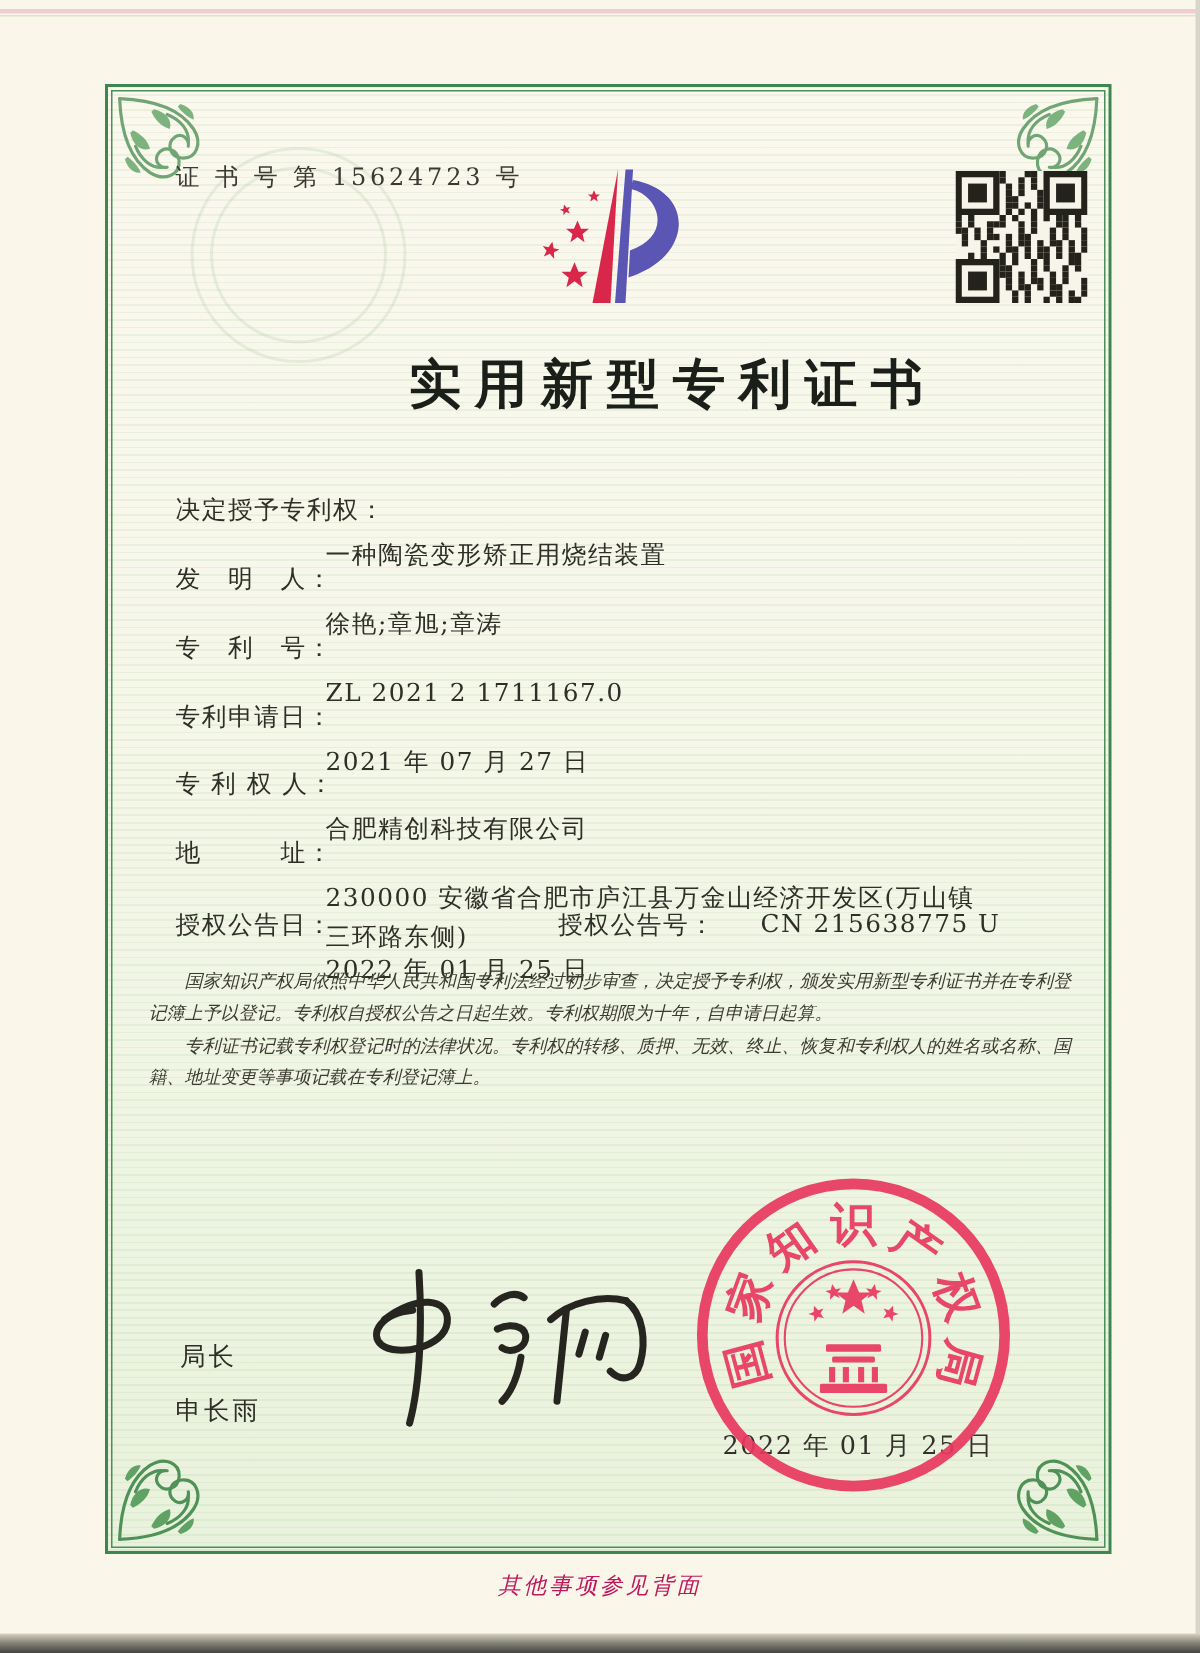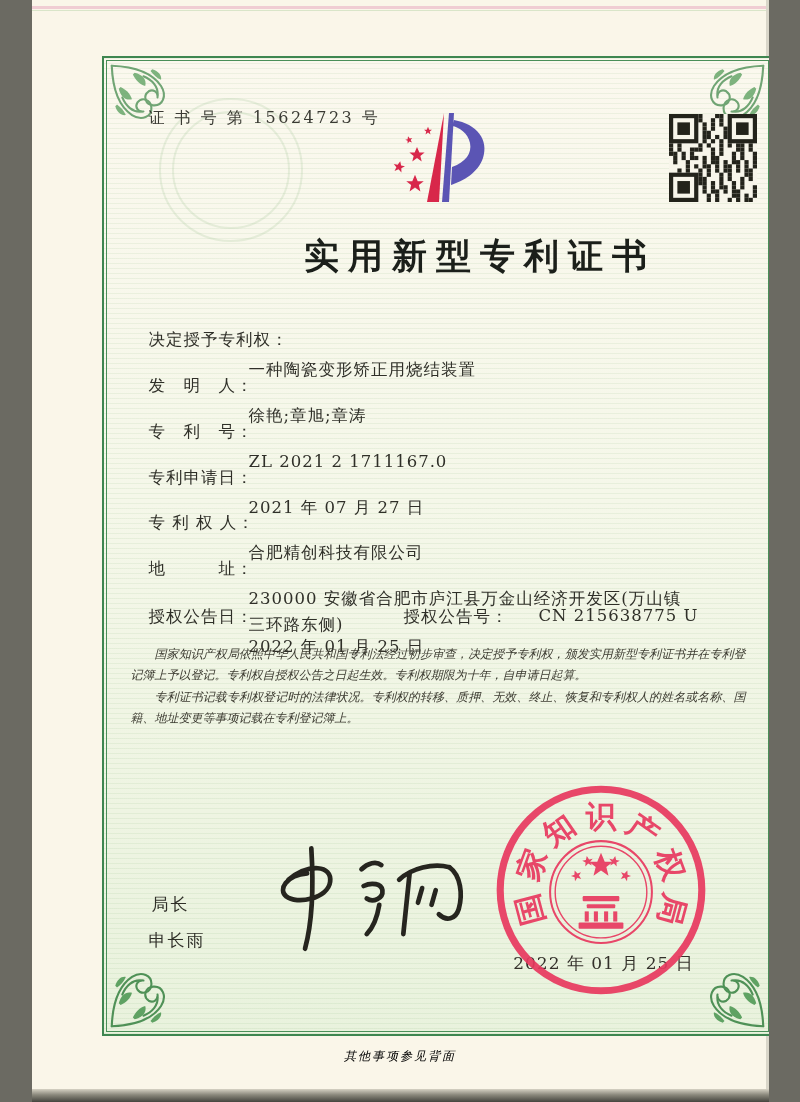--- a/index.html
+++ b/index.html
@@ -1,17 +1,17 @@
 <!DOCTYPE html>
 <html><head>
 <meta charset="utf-8">
 <style>
   html,body{margin:0;padding:0;background:#6b6a62;}
   .page{
-    position:relative;width:737px;height:1102px;margin:0 auto;overflow:hidden;
+    position:relative;width:800px;height:1102px;margin:0 auto;overflow:hidden;
     background:#faf6e9;
     font-family:"DejaVu Serif","Liberation Serif",serif;
     color:#2f2f28;
     text-decoration:underline;
   }
   
   .scan-top{position:absolute;left:0;top:6px;width:100%;height:3px;background:#edc3cd;opacity:.8;}
   .scan-top2{position:absolute;left:0;top:10px;width:100%;height:1px;background:#d9e5c9;}
   .scan-bottom{position:absolute;left:0;bottom:0;width:100%;height:13px;
     background:linear-gradient(180deg,#d6d2c4 0%,#8a887c 45%,#45443e 100%);}
@@ -58,21 +58,21 @@
   .sig-name{position:absolute;left:45px;top:871px;font-size:17px;letter-spacing:2px;}
   .sig-hand{position:absolute;left:150px;top:782px;}
 
   .seal{position:absolute;left:385px;top:720px;z-index:4;}
   .seal-date{position:absolute;left:395px;top:894px;width:210px;text-align:center;
     font-size:17px;letter-spacing:1px;color:#33302a;z-index:3;}
 
   .page-number{position:absolute;left:0;top:945px;width:100%;text-align:center;
     font-size:15px;color:#33332c;letter-spacing:1px;}
   .back-note{position:absolute;left:0;top:1048px;width:100%;text-align:center;
-    font-style:italic;font-size:12px;letter-spacing:2px;color:#000000;}
+    font-style:italic;font-size:15px;letter-spacing:2px;color:#be185d;}
 </style>
 </head>
 <body>
 
 <svg width="0" height="0" style="position:absolute">
   <defs>
     <path id="star5" d="M0,-10 L2.94,-3.09 L9.51,-3.09 L4.19,1.18 L5.88,8.09 L0,3.82 L-5.88,8.09 L-4.19,1.18 L-9.51,-3.09 L-2.94,-3.09 Z"></path>
     <g id="flourish-art">
       <g stroke="#4f9157" fill="none" stroke-width="2.4" stroke-linecap="round">
         <path d="M98,98 C72,97 52,90 42,75 C35,64 40,52 51,53 C60,54 63,64 56,69 C51,72 45,68 46,62"></path>

